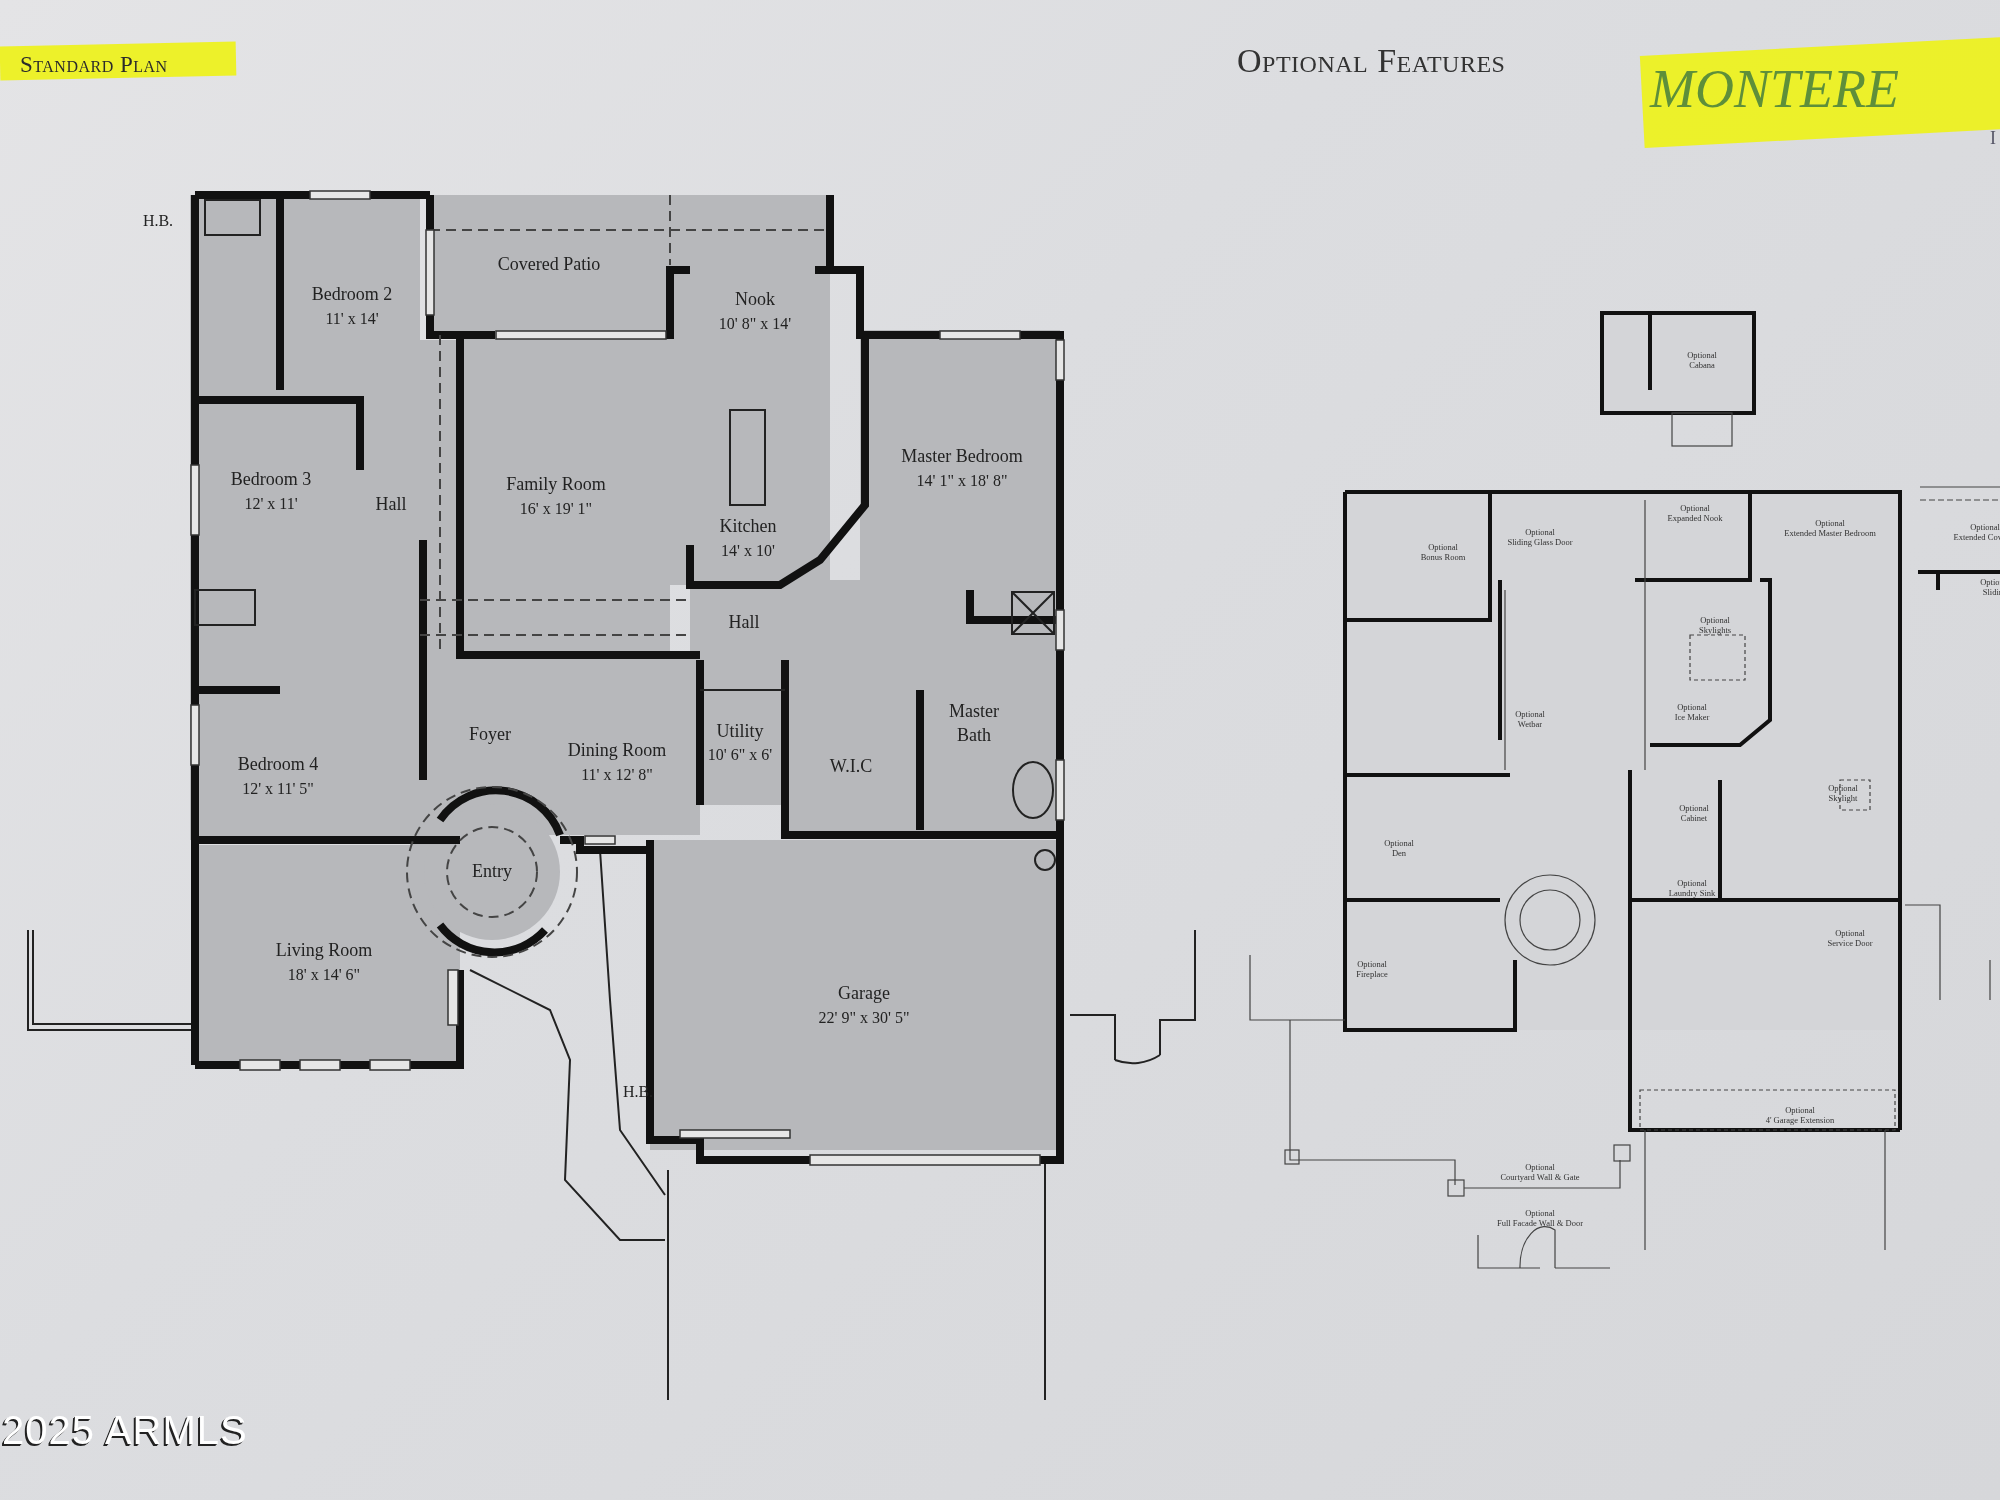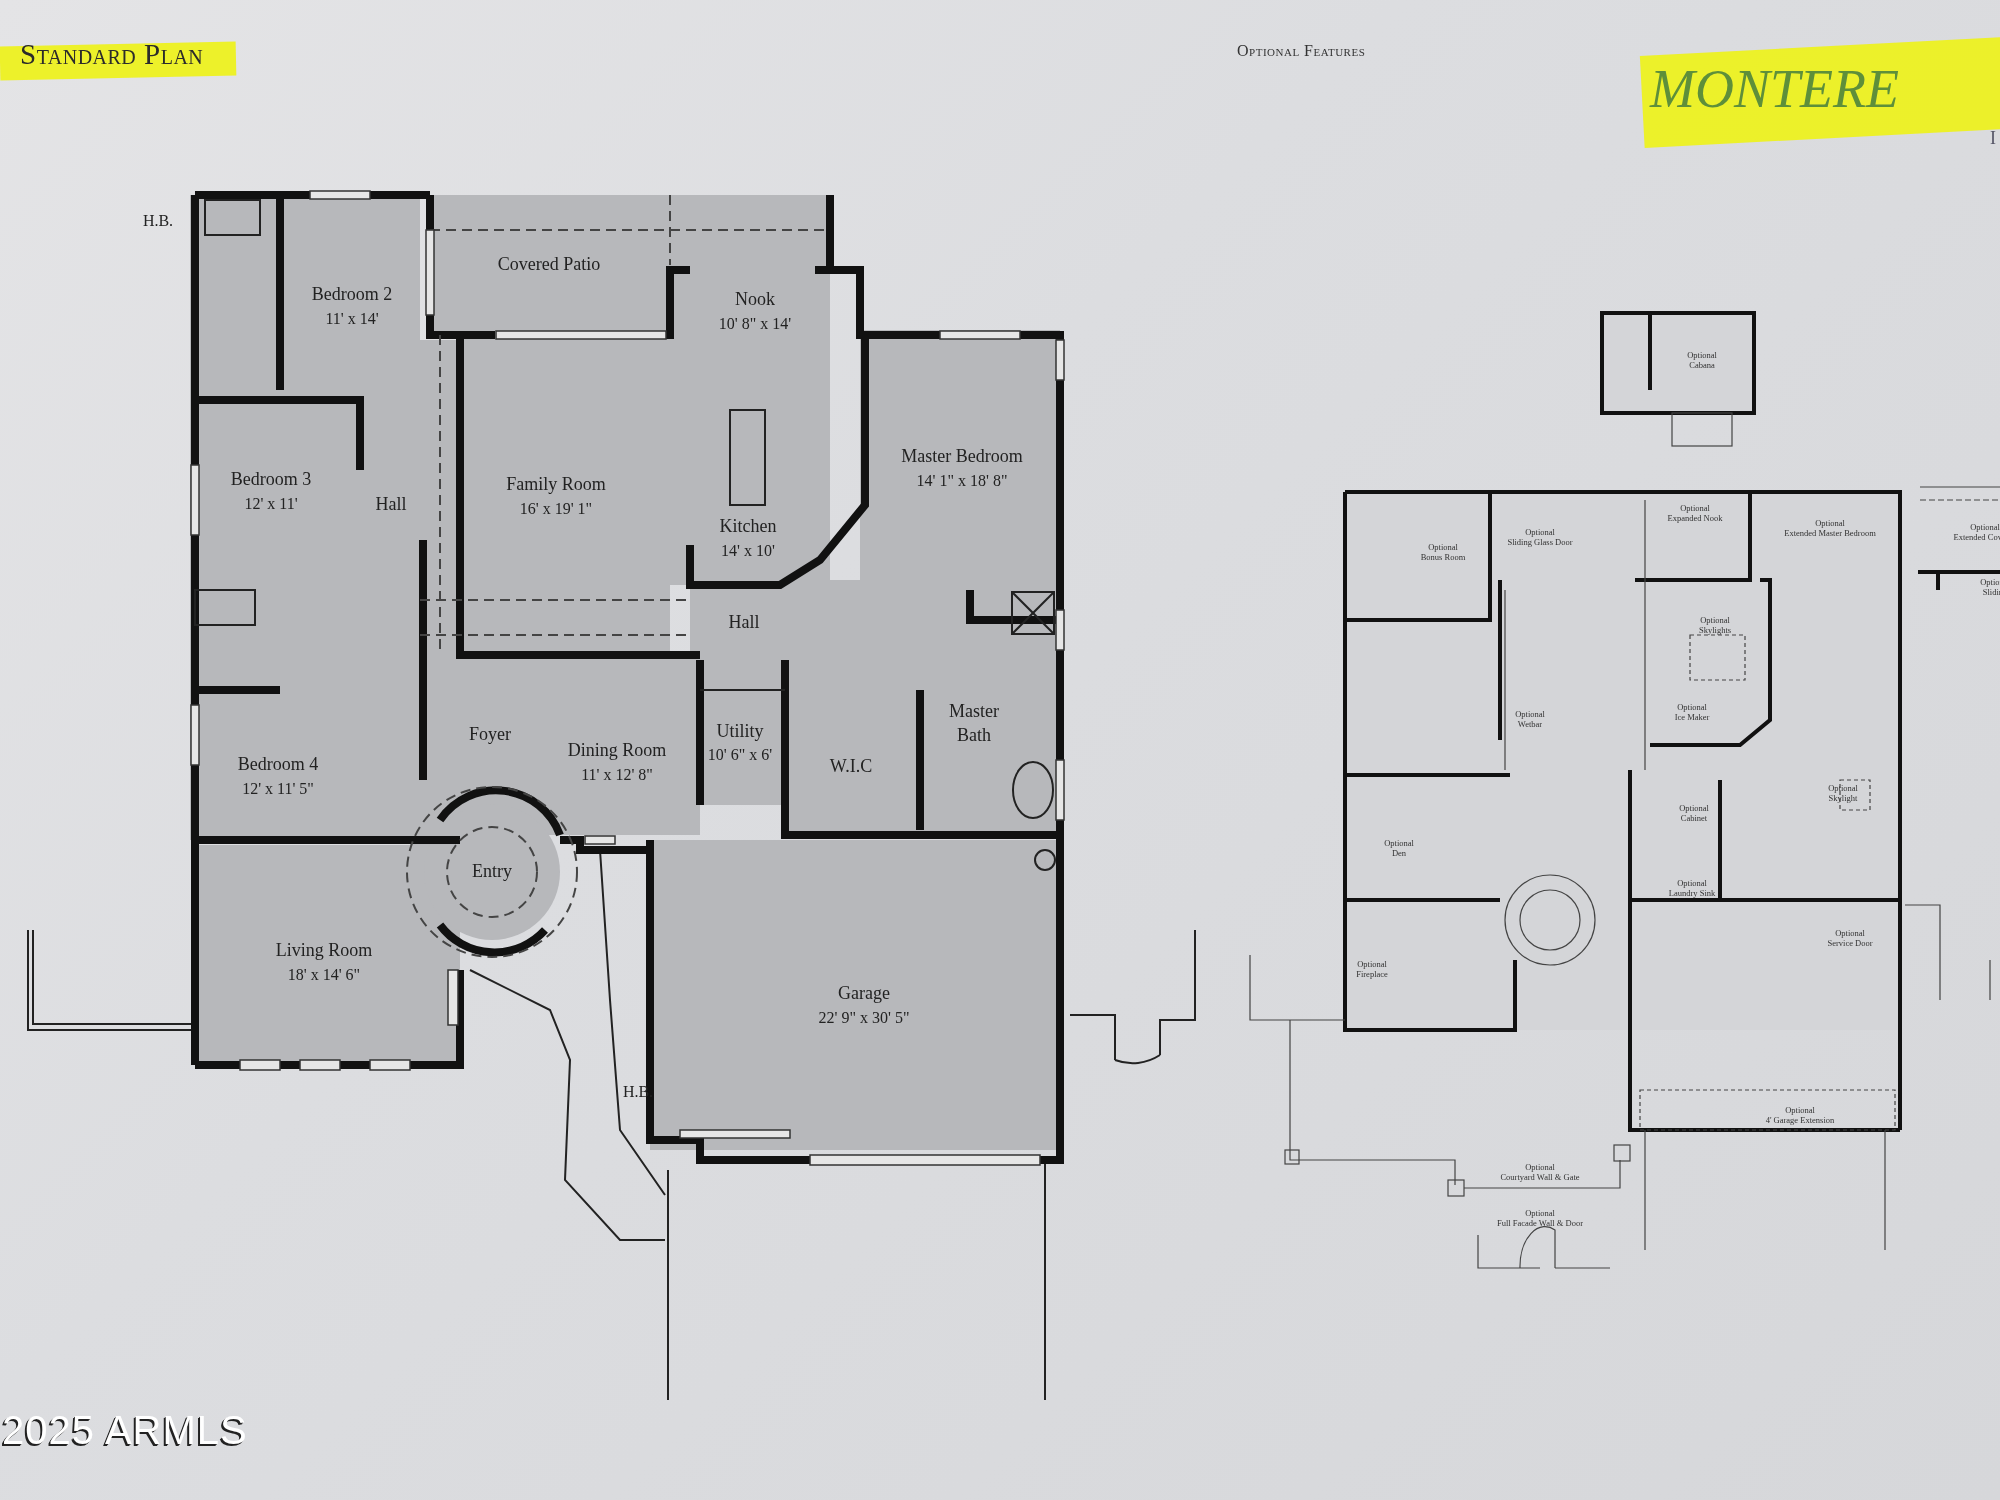--- a/index.html
+++ b/index.html
@@ -8,22 +8,22 @@
     background: linear-gradient(135deg, #e4e4e6 0%, #dcdde0 40%, #d6d7da 100%);
     font-family: "Liberation Serif", "DejaVu Serif", serif;
     position: relative;
   }
   .page { position: absolute; inset: 0; }
   .hl {
     position: absolute; background: #eef21a; opacity: .92;
     transform: rotate(-1.2deg);
   }
   .smallcaps { font-variant: small-caps; letter-spacing: .5px; color: #2b2b2b; }
-  #std-title { position: absolute; left: 20px; top: 38px; font-size: 29px; }
-  #opt-title { position: absolute; left: 1237px; top: 42px; font-size: 16px; color: #333; }
+  #std-title { position: absolute; left: 20px; top: 52px; font-size: 23px; }
+  #opt-title { position: absolute; left: 1237px; top: 42px; font-size: 34px; color: #333; }
   #logo { position: absolute; left: 1650px; top: 58px; font-size: 54px; color: #5e8f3a; font-style: italic; white-space: nowrap; }
   #logo-sub { position: absolute; left: 1990px; top: 128px; font-size: 18px; color: #556; }
   #watermark {
     position: absolute; left: 2px; top: 1408px; font-family: "Liberation Sans", sans-serif;
     font-size: 40px; color: #fff; letter-spacing: 1px;
     text-shadow: -2px 2px 0 #222, -1px 1px 0 #444;
   }
   svg { position: absolute; left: 0; top: 0; }
   .room { fill: #b7b8bb; }
   .wall { fill: none; stroke: #111; stroke-width: 8; }

